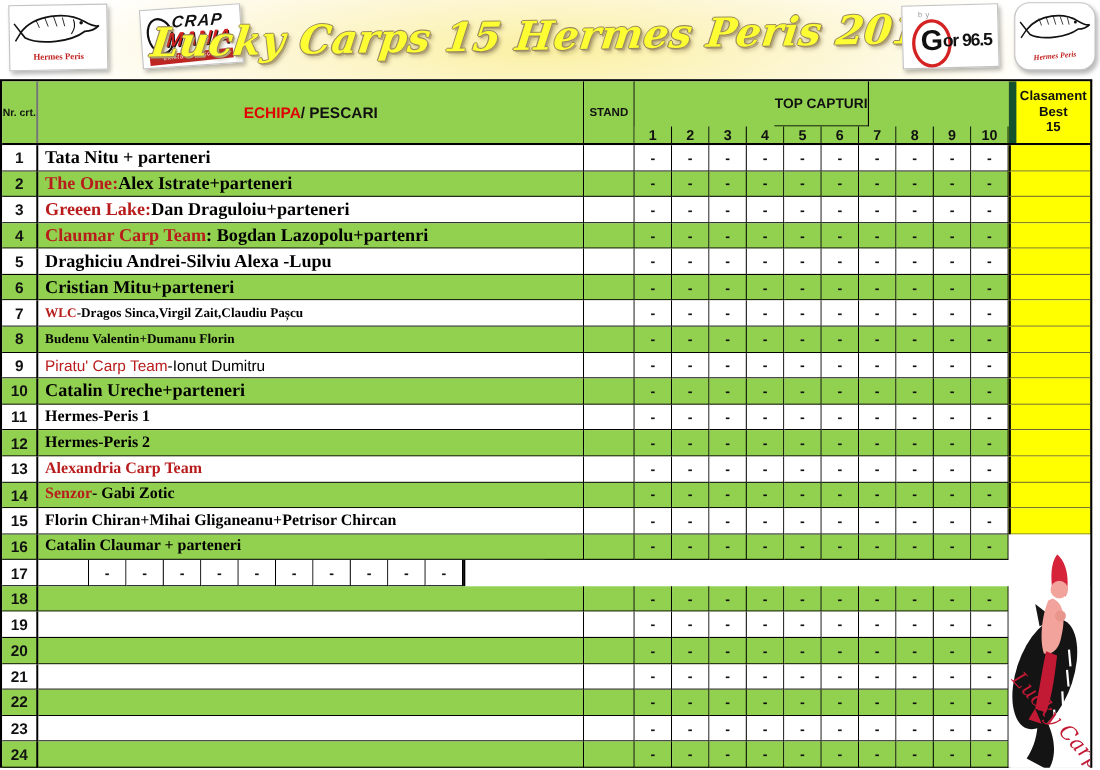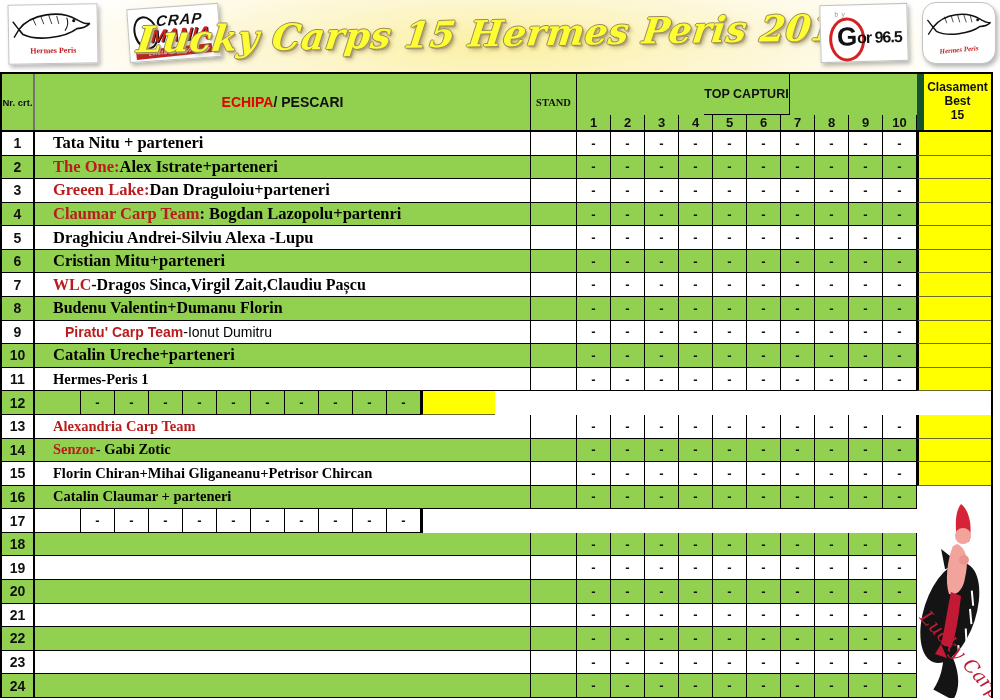--- a/index.html
+++ b/index.html
@@ -38,47 +38,47 @@
                      2px 2px 0 #b3a37a,3px 3px 4px rgba(110,95,55,.55);}
   
   .sheet{position:absolute;left:0;top:72px;width:993px;height:626px;box-sizing:border-box;
          border:2px solid #000;background:#fff;}
   .hdr{display:flex;height:58px;box-sizing:border-box;border-bottom:2px solid #000;}
   .hcell{background:#92d050;box-sizing:border-box;border-right:1px solid #000;
          display:flex;align-items:center;justify-content:center;font-weight:bold;color:#111;}
   .h-nr{width:33px;border-right:2px solid #737373;font-size:9.5px;}
   .h-team{width:496px;font-size:14px;text-align:right;}
   .h-team .red{color:#e00000;}
-  .h-stand{width:46px;font-size:10.5px;font-family:Liberation Serif, serif;}
+  .h-stand{width:46px;font-size:10.5px;}
   .h-caps{width:340px;display:flex;flex-direction:column;border-right:none;padding:0;background:#92d050;box-sizing:border-box;}
   .h-caps-top{height:44px;box-sizing:border-box;border-bottom:1px solid #000;border-right:1px solid #000;
               display:flex;align-items:center;justify-content:center;font-weight:bold;font-size:12.5px;}
   .h-caps-nums{display:flex;flex:1;}
   .hcap-num{width:34px;box-sizing:border-box;border-right:1px solid #000;display:flex;align-items:center;
             justify-content:center;font-weight:bold;font-size:13px;background:#92d050;}
   .h-clas{width:74px;background:#ffff00;border-left:7px solid #14532d;border-right:none;
           font-size:12px;text-align:center;line-height:1.15;flex-direction:column;}
   .rows{display:flex;flex-direction:column;}
   .trow{display:flex;height:23.583px;box-sizing:border-box;}
   .trow.green .cell{background:#92d050;}
   .trow.white .cell{background:#ffffff;}
   .cell{box-sizing:border-box;border-right:1px solid #000;border-bottom:1px solid #000;
         display:flex;align-items:center;}
   .c-nr{width:33px;border-right:2px solid #000;justify-content:center;font-weight:bold;font-size:14px;color:#111;}
-  .c-team{width:496px;padding-left:18px;overflow:hidden;white-space:nowrap;color:#000;}
+  .c-team{width:496px;padding-left:6px;overflow:hidden;white-space:nowrap;color:#000;}
   .c-stand{width:46px;}
   .c-cap{width:34px;justify-content:center;font-weight:bold;font-size:13px;color:#111;}
   .c-clas{width:74px;border-left:2px solid #000;border-right:none;}
   .c-clas.yellow{background:#ffff00 !important;border-bottom:1px solid #6a6a2e;}
   .c-clas.imgzone{background:#fff !important;border-bottom:none;}
   .v-serif-lg{font-family:"Liberation Serif",serif;font-weight:bold;font-size:16.5px;}
   .v-serif-md{font-family:"Liberation Serif",serif;font-weight:bold;font-size:14.5px;}
-  .v-serif-sm{font-family:"Liberation Serif",serif;font-weight:bold;font-size:16px;}
+  .v-serif-sm{font-family:"Liberation Serif",serif;font-weight:bold;font-size:12px;}
   .v-sans{font-family:"Liberation Sans",sans-serif;font-size:14px;}
-  .v-sans .seg-red{font-weight:bold;margin-left:12px;}
+  .v-sans .seg-red{font-weight:normal;}
   .seg-red{color:#b91c1c;}
   .seg-black{color:#000;}
   .pinup{position:absolute;left:915px;top:412px;width:74px;height:212px;background:#fff;z-index:3;}
 </style>
 </head>
 <body>
 
 <div class="banner">
 
   <div class="logo-card card-left">
@@ -348,20 +348,23 @@
         <div class="cell c-cap">-</div>
         <div class="cell c-cap">-</div>
         <div class="cell c-cap">-</div>
         <div class="cell c-cap">-</div>
         <div class="cell c-cap">-</div>
         <div class="cell c-cap">-</div>
         <div class="cell c-clas yellow"></div>
       </div>
       <div class="trow green">
         <div class="cell c-nr">12</div>
+        <div class="cell c-team v-serif-md">
+          <span class="seg-black">Hermes-Peris 2</span>
+        </div>
         <div class="cell c-stand"></div>
         <div class="cell c-cap">-</div>
         <div class="cell c-cap">-</div>
         <div class="cell c-cap">-</div>
         <div class="cell c-cap">-</div>
         <div class="cell c-cap">-</div>
         <div class="cell c-cap">-</div>
         <div class="cell c-cap">-</div>
         <div class="cell c-cap">-</div>
         <div class="cell c-cap">-</div>

